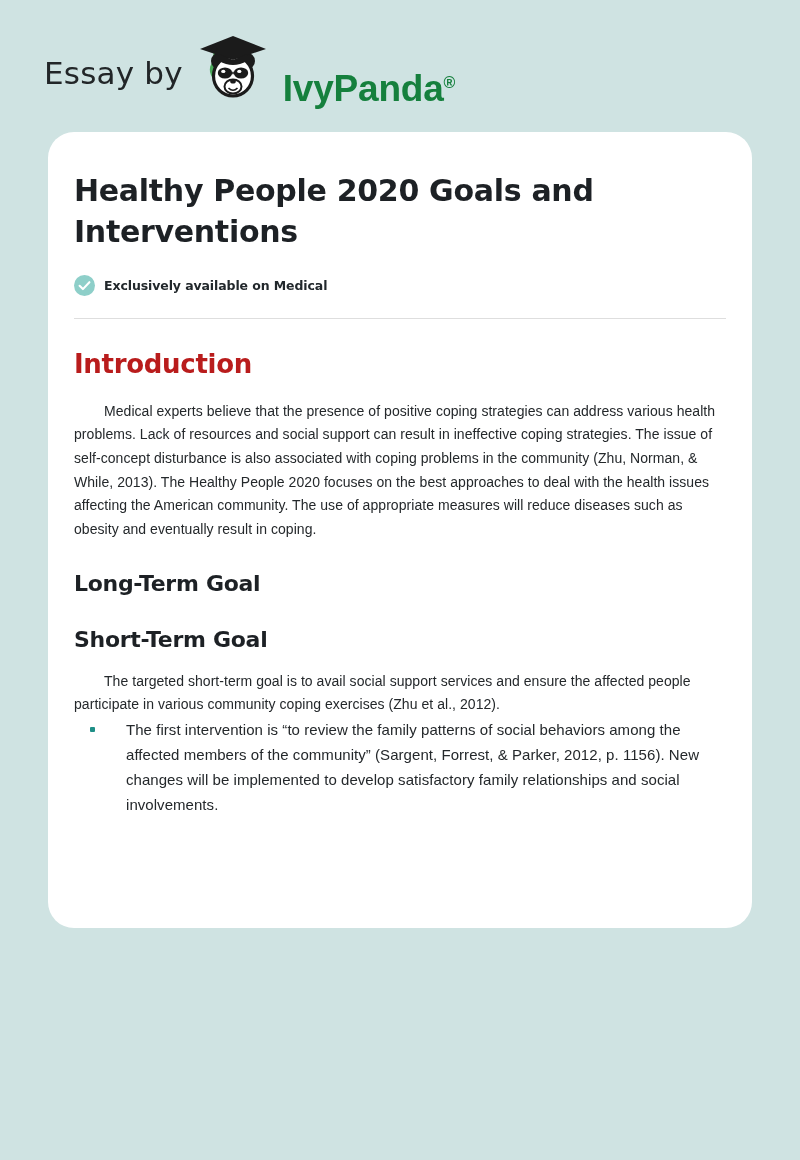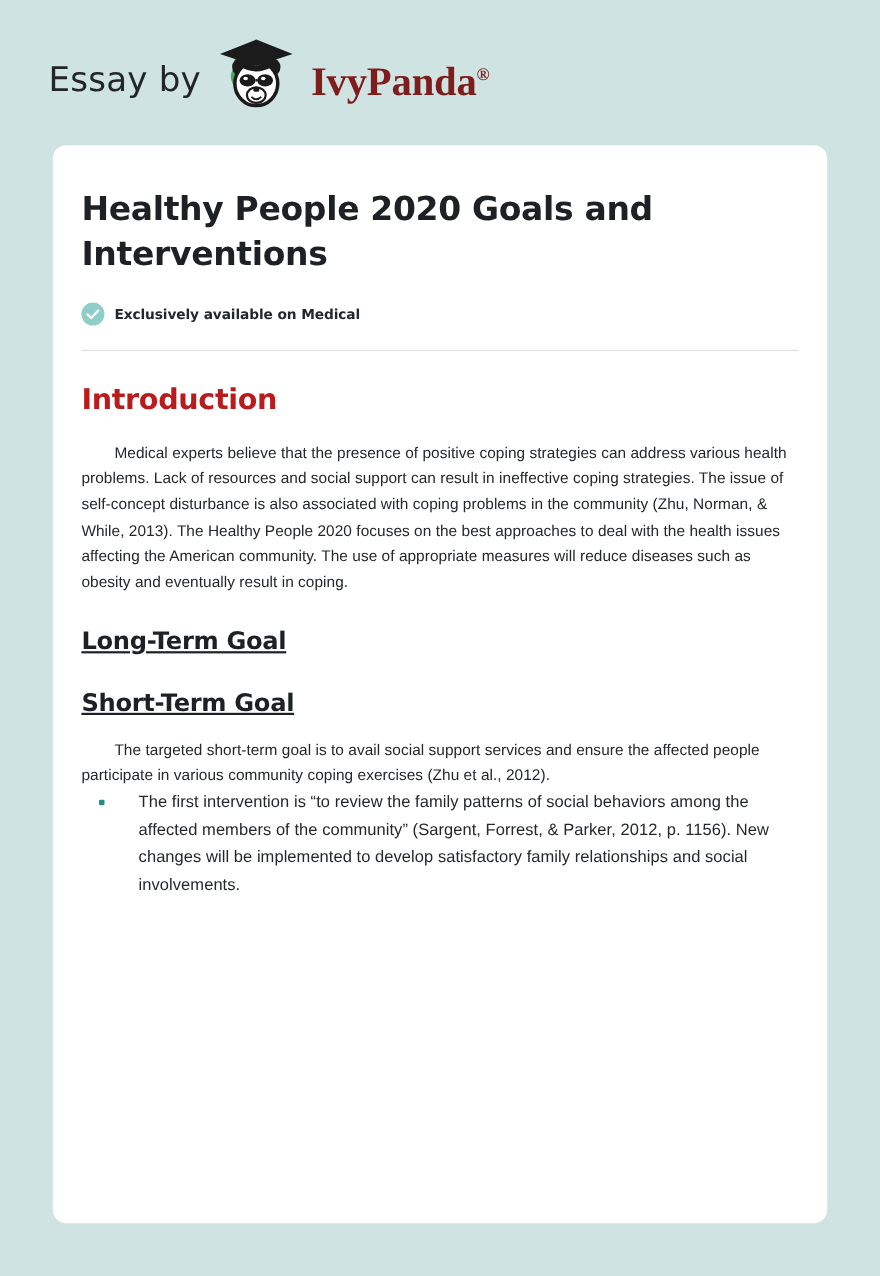--- a/index.html
+++ b/index.html
@@ -37,44 +37,44 @@
     line-height: 1;
   }
   .brand-logo-mark {
     width: 72px;
     height: 74px;
     display: block;
     position: relative;
     top: -3px;
   }
   .brand-wordmark {
-    font-family: Liberation Serif, serif;
+    font-family: Liberation Sans, sans-serif;
     font-size: 37px;
     font-weight: 700;
-    color: #7f1d1d;
+    color: #15803d;
     line-height: 1;
     letter-spacing: -.2px;
     position: relative;
-    top: 1px;
+    top: 15px;
   }
   .brand-wordmark .reg {
     font-size: 16px;
     vertical-align: super;
     font-weight: 700;
   }
 
   
   .paper-card {
     position: absolute;
     left: 48px;
     top: 132px;
     width: 704px;
-    height: 980px;
+    height: 796px;
     background: #ffffff;
-    border-radius: 12px;
+    border-radius: 26px;
     box-sizing: border-box;
     padding: 0 26px;
     overflow: hidden;
   }
   .card-inner {
     padding: 38px 0 0 0;
   }
 
   
   .doc-title {
@@ -128,21 +128,20 @@
     line-height: 1.2;
   }
   h3.section-h3 {
     font-family: "DejaVu Sans", sans-serif;
     font-size: 22px;
     font-weight: 700;
     color: #1d2125;
     margin: 30px 0 16px 0;
     letter-spacing: -.3px;
     line-height: 1.2;
-    text-decoration: underline;
   }
   h2.section-h2.spaced { margin-top: 34px; }
 
   
   p.body-par {
     font-family: "Liberation Sans", sans-serif;
     font-size: 14px;
     line-height: 1.68;
     color: #24282b;
     margin: 0;

